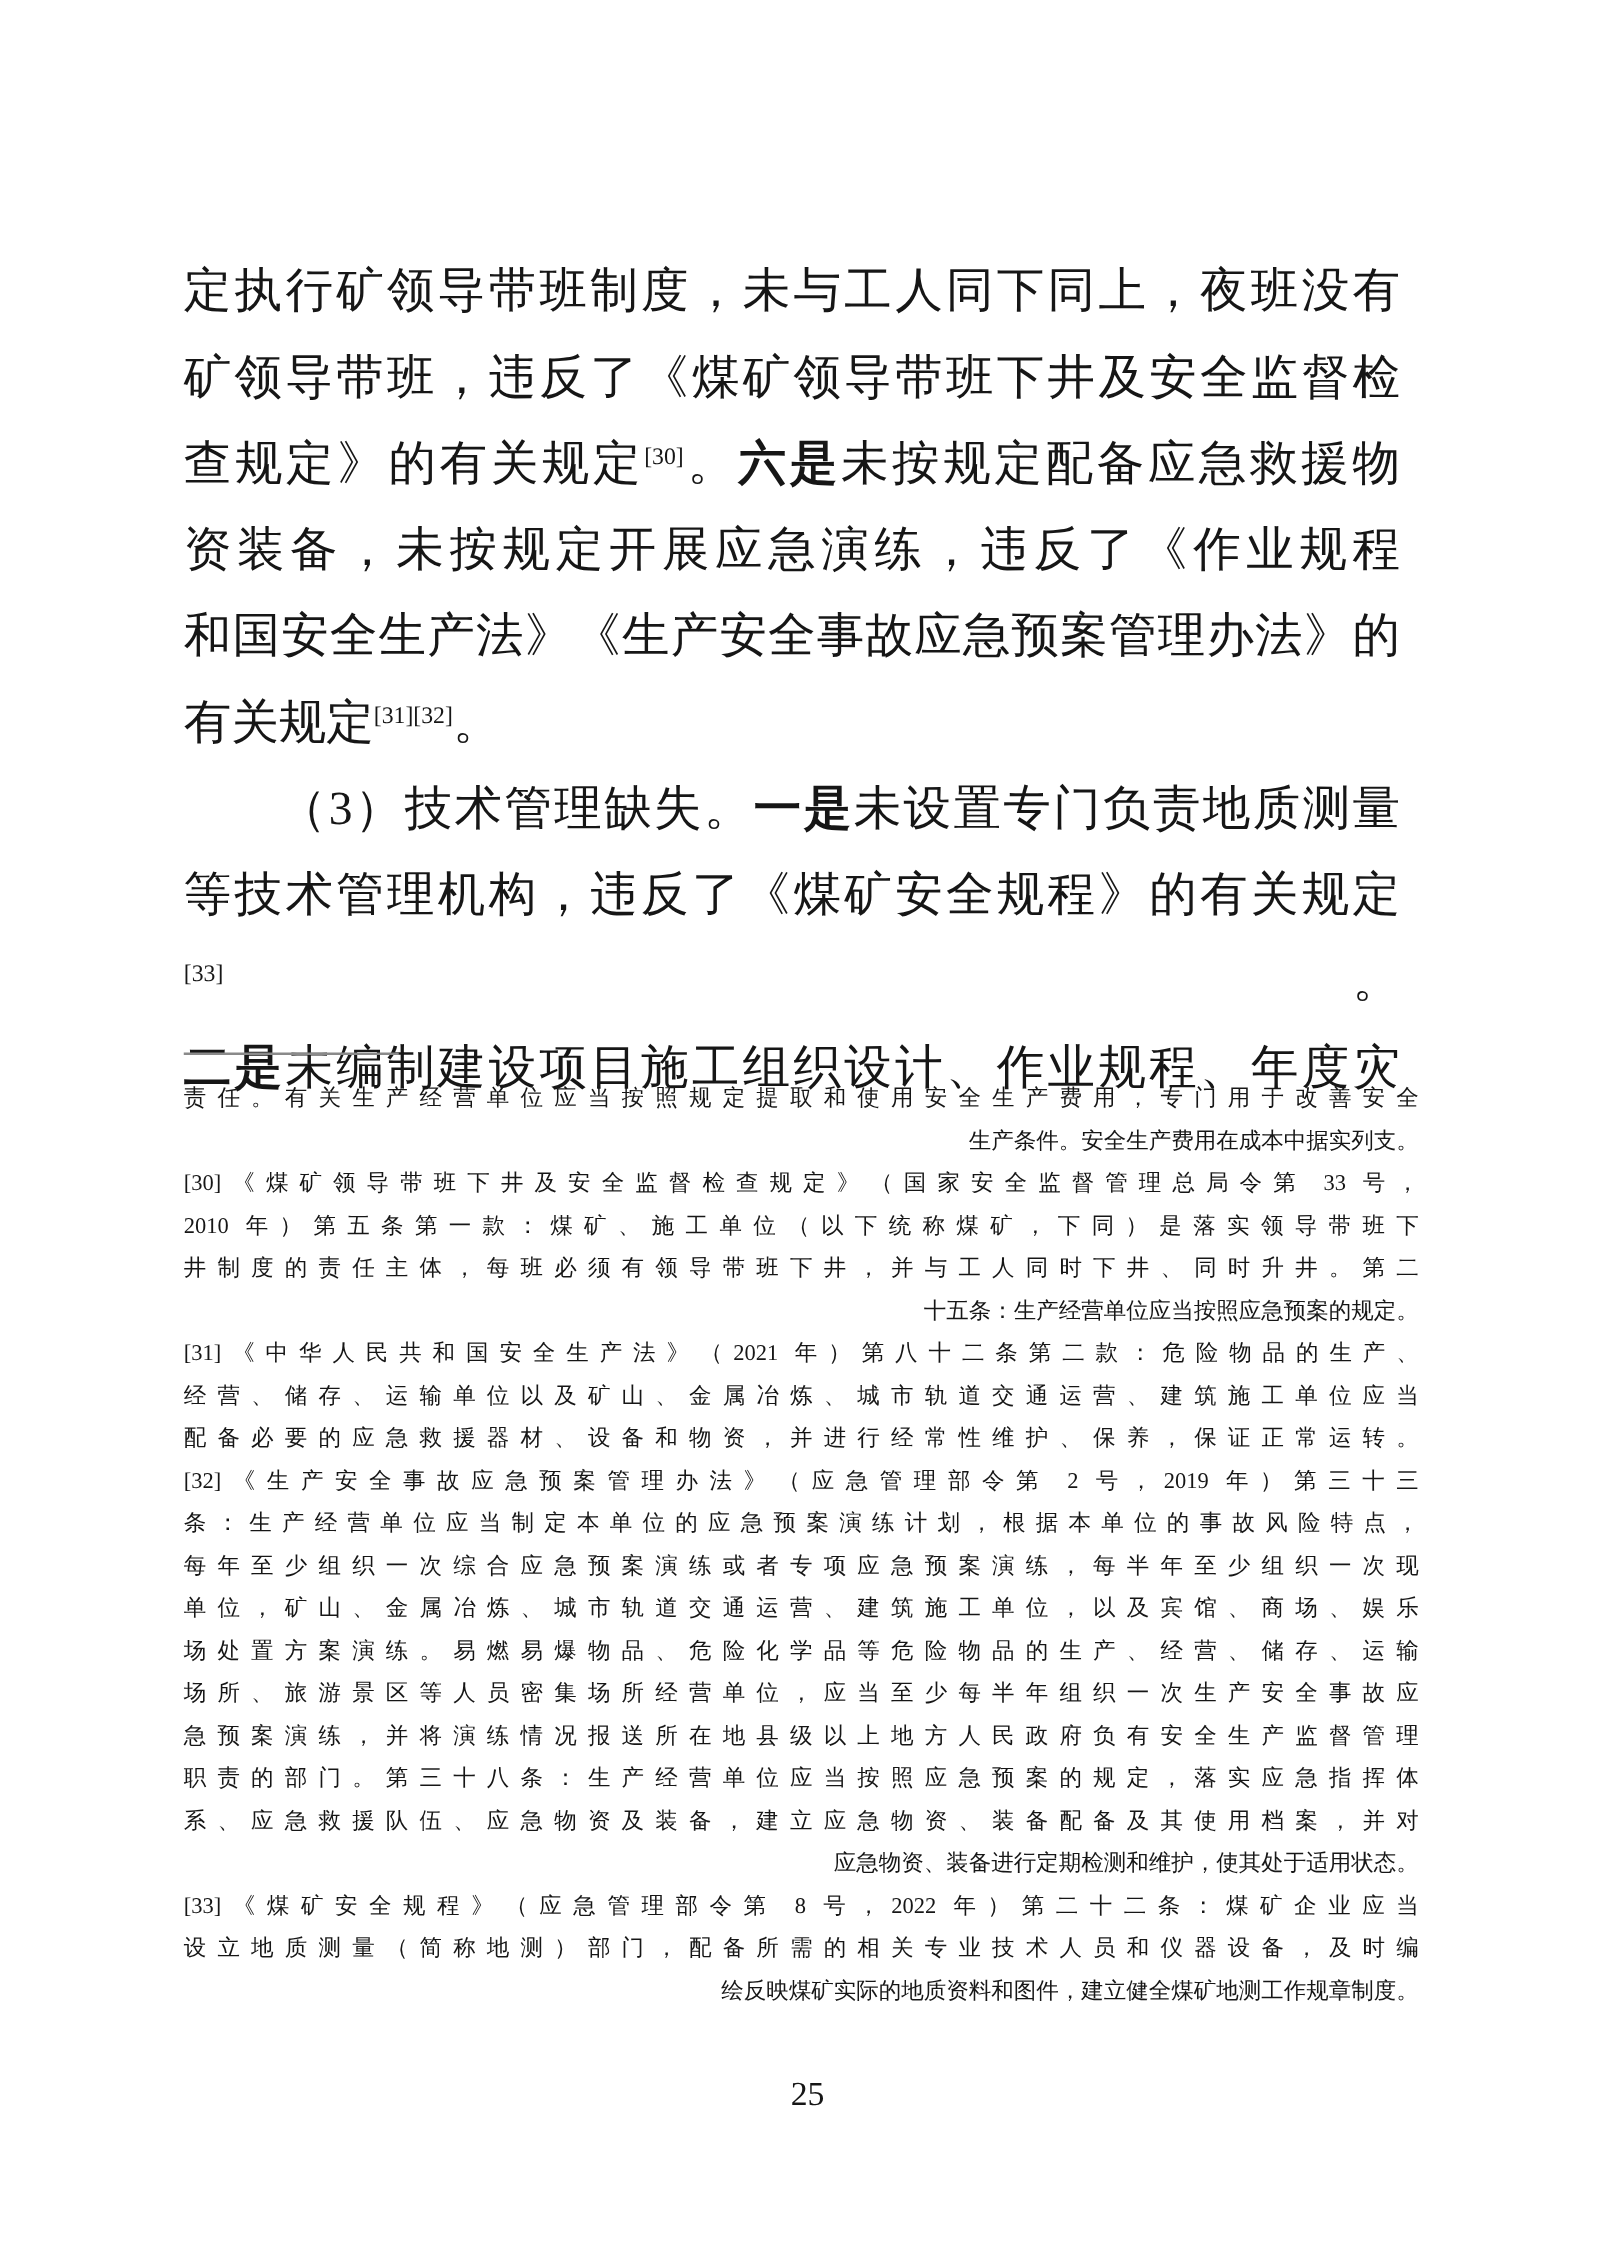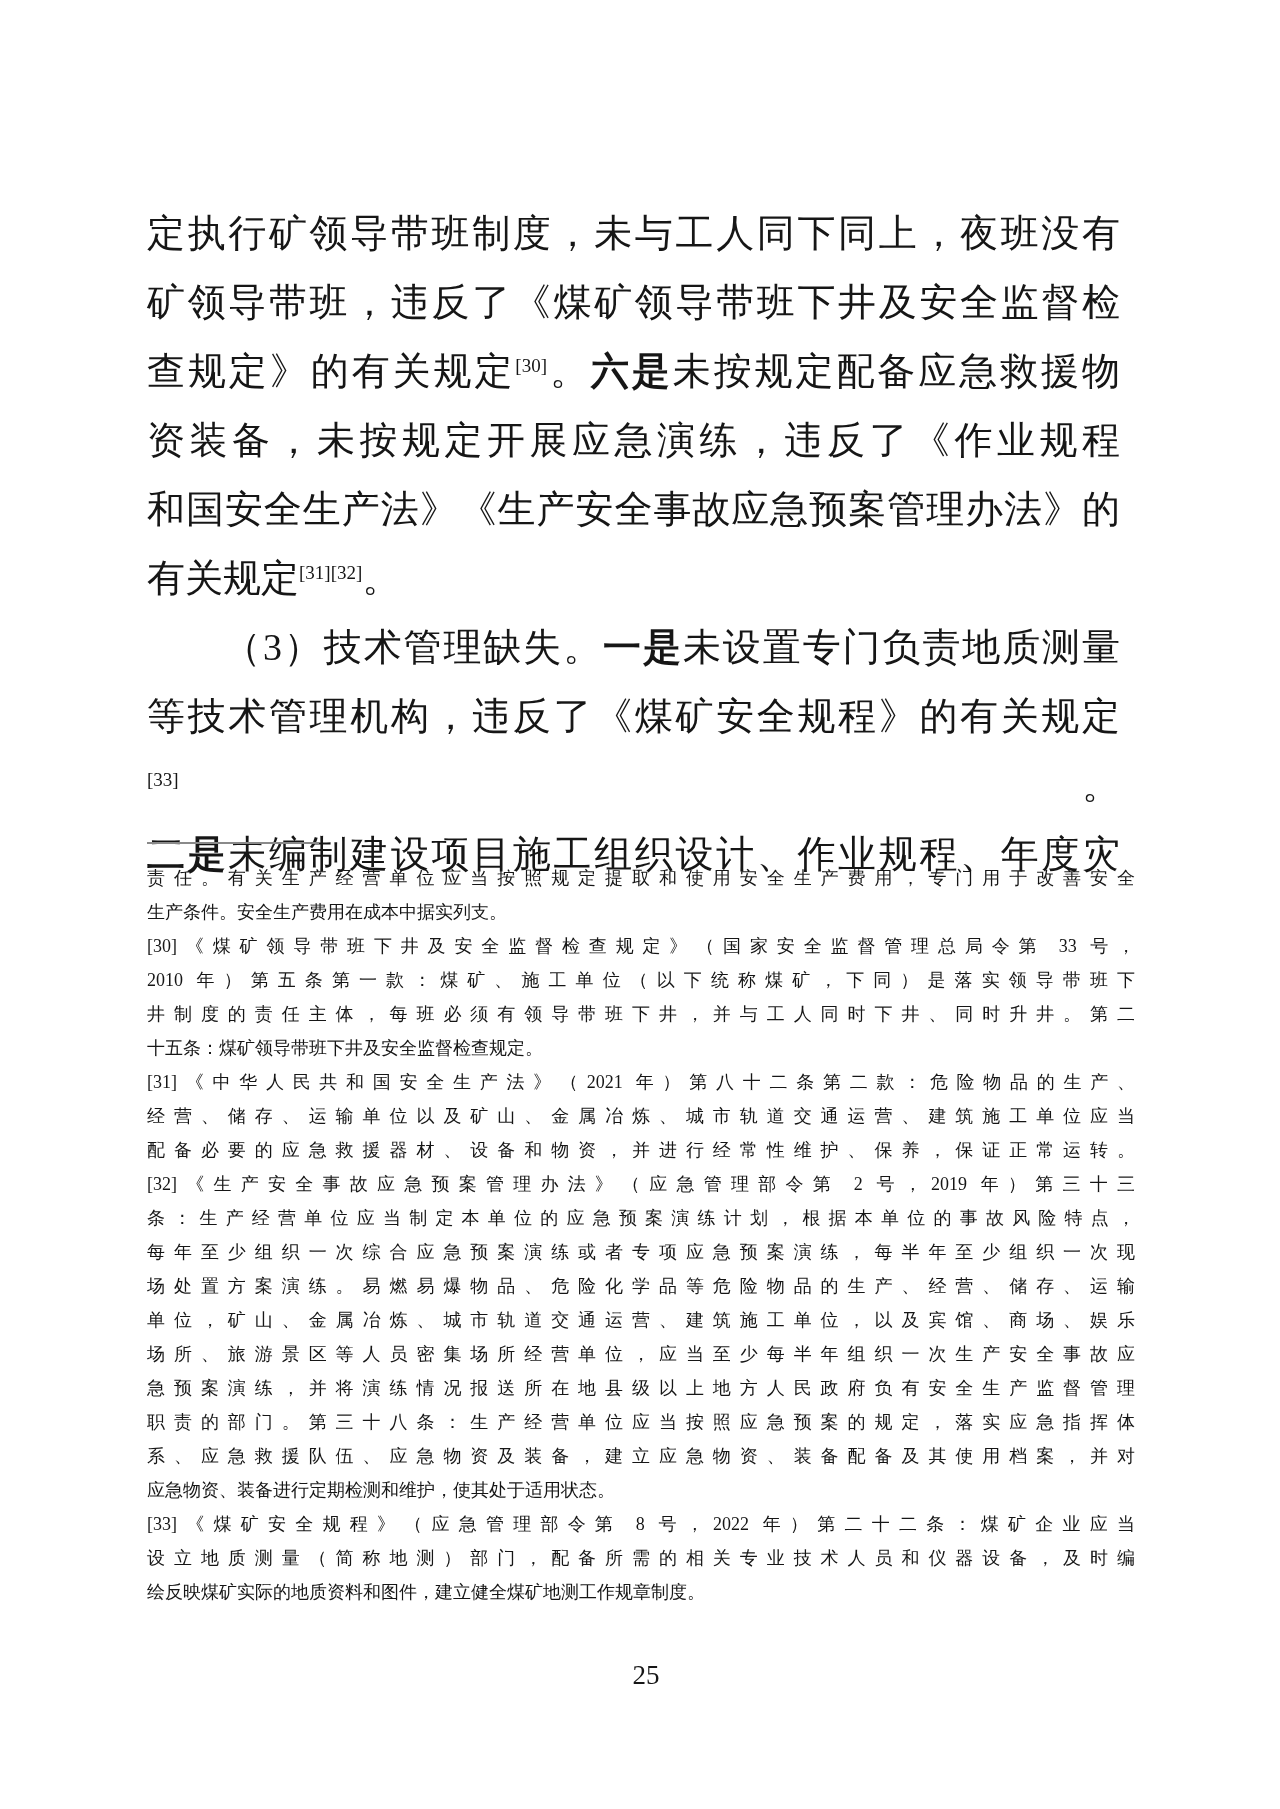--- a/index.html
+++ b/index.html
@@ -23,21 +23,21 @@
   }
   .body-line { text-align: left; }
   .footnotes-text {
     position: absolute;
     left: 147px;
     top: 861px;
     width: 988px;
     font-size: 18px;
     line-height: 34px;
   }
-  .footnote-line { text-align: left; }
+  .footnote-line { text-align: right; }
   .fill { text-align: justify; text-align-last: justify; }
   .indent { padding-left: 76px; }
   b.emph {
     font-family: "Liberation Sans", "DejaVu Sans", sans-serif;
     font-weight: 700;
   }
   sup.fnref {
     font-size: 19px;
     line-height: 0;
     vertical-align: baseline;
@@ -77,29 +77,29 @@
       <div class="body-line fill"><span>等技术管理机构，违反了《煤矿安全规程》的有关规定</span><sup class="fnref">[33]</sup><span>。</span></div>
       <div class="body-line fill"><b class="emph">二是</b><span>未编制建设项目施工组织设计、作业规程、年度灾</span></div>
     </div>
   <div class="separator"></div>
   <div class="footnotes-text">
       <div class="footnote-line fill"><span>责任。有关生产经营单位应当按照规定提取和使用安全生产费用，专门用于改善安全</span></div>
       <div class="footnote-line"><span>生产条件。安全生产费用在成本中据实列支。</span></div>
       <div class="footnote-line fill"><span>[30]《煤矿领导带班下井及安全监督检查规定》（国家安全监督管理总局令第 33 号，</span></div>
       <div class="footnote-line fill"><span>2010 年）第五条第一款：煤矿、施工单位（以下统称煤矿，下同）是落实领导带班下</span></div>
       <div class="footnote-line fill"><span>井制度的责任主体，每班必须有领导带班下井，并与工人同时下井、同时升井。第二</span></div>
-      <div class="footnote-line"><span>十五条：煤矿领导带班下井及安全监督检查规定。</span></div>
+      <div class="footnote-line"><span>十五条：生产经营单位应当按照应急预案的规定。</span></div>
       <div class="footnote-line fill"><span>[31]《中华人民共和国安全生产法》（2021 年）第八十二条第二款：危险物品的生产、</span></div>
       <div class="footnote-line fill"><span>经营、储存、运输单位以及矿山、金属冶炼、城市轨道交通运营、建筑施工单位应当</span></div>
       <div class="footnote-line fill"><span>配备必要的应急救援器材、设备和物资，并进行经常性维护、保养，保证正常运转。</span></div>
       <div class="footnote-line fill"><span>[32]《生产安全事故应急预案管理办法》（应急管理部令第 2 号，2019 年）第三十三</span></div>
       <div class="footnote-line fill"><span>条：生产经营单位应当制定本单位的应急预案演练计划，根据本单位的事故风险特点，</span></div>
       <div class="footnote-line fill"><span>每年至少组织一次综合应急预案演练或者专项应急预案演练，每半年至少组织一次现</span></div>
+      <div class="footnote-line fill"><span>单位，矿山、金属冶炼、城市轨道交通运营、建筑施工单位，以及宾馆、商场、娱乐</span></div>
       <div class="footnote-line fill"><span>场处置方案演练。易燃易爆物品、危险化学品等危险物品的生产、经营、储存、运输</span></div>
-      <div class="footnote-line fill"><span>单位，矿山、金属冶炼、城市轨道交通运营、建筑施工单位，以及宾馆、商场、娱乐</span></div>
       <div class="footnote-line fill"><span>场所、旅游景区等人员密集场所经营单位，应当至少每半年组织一次生产安全事故应</span></div>
       <div class="footnote-line fill"><span>急预案演练，并将演练情况报送所在地县级以上地方人民政府负有安全生产监督管理</span></div>
       <div class="footnote-line fill"><span>职责的部门。第三十八条：生产经营单位应当按照应急预案的规定，落实应急指挥体</span></div>
       <div class="footnote-line fill"><span>系、应急救援队伍、应急物资及装备，建立应急物资、装备配备及其使用档案，并对</span></div>
       <div class="footnote-line"><span>应急物资、装备进行定期检测和维护，使其处于适用状态。</span></div>
       <div class="footnote-line fill"><span>[33]《煤矿安全规程》（应急管理部令第 8 号，2022 年）第二十二条：煤矿企业应当</span></div>
       <div class="footnote-line fill"><span>设立地质测量（简称地测）部门，配备所需的相关专业技术人员和仪器设备，及时编</span></div>
       <div class="footnote-line"><span>绘反映煤矿实际的地质资料和图件，建立健全煤矿地测工作规章制度。</span></div>
     </div>
   <div class="page-number">25</div>

